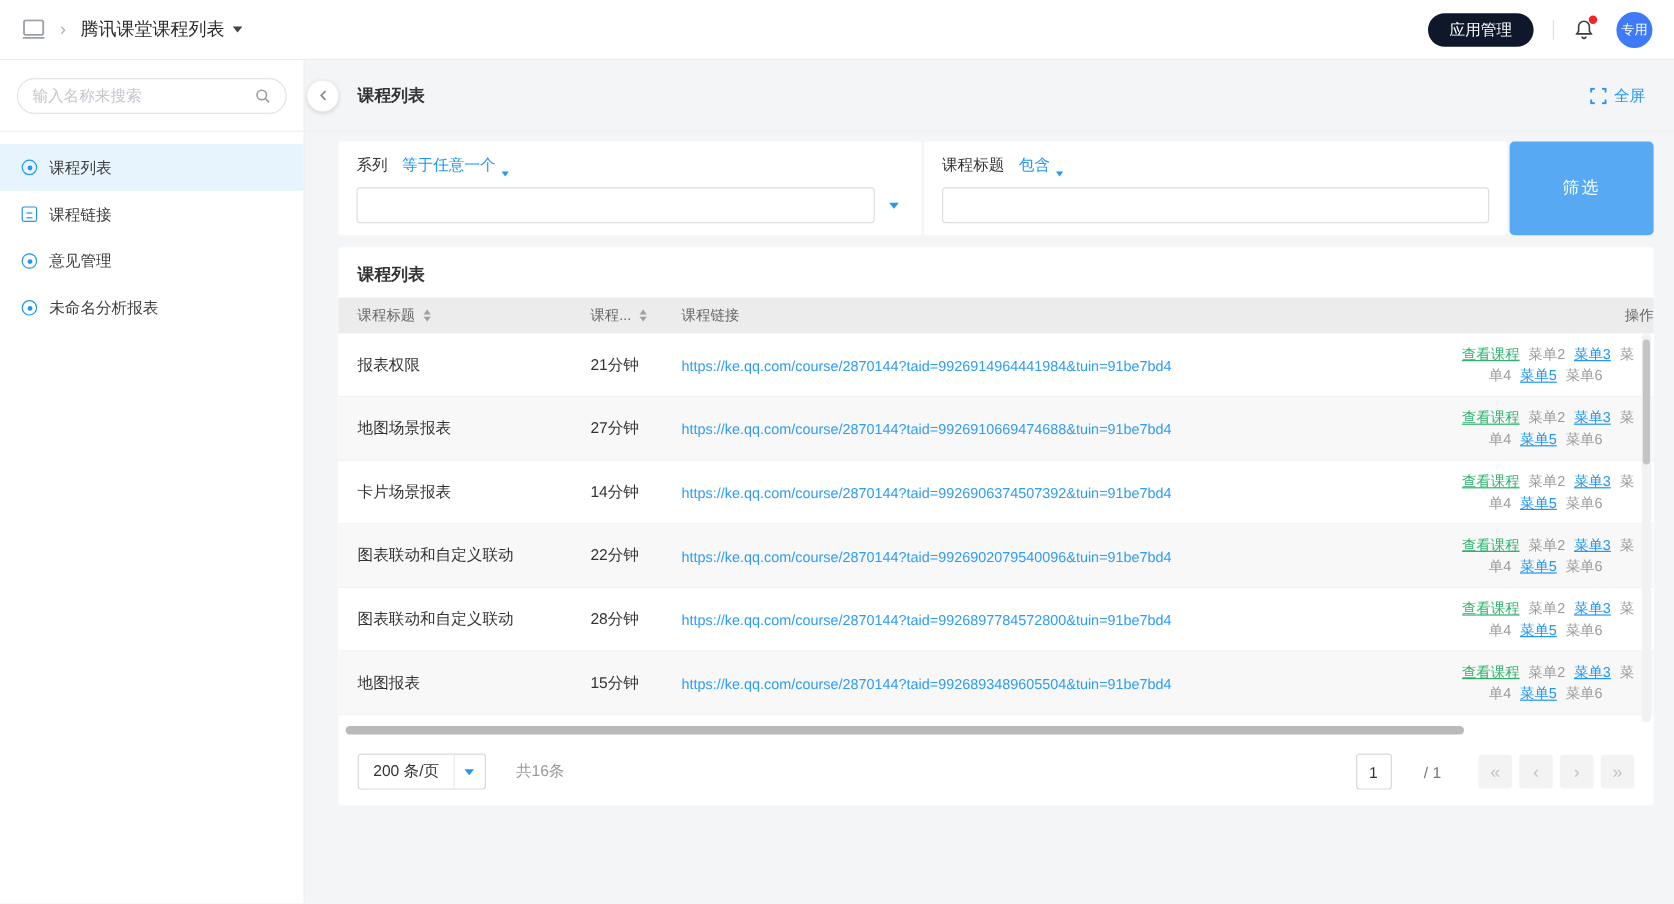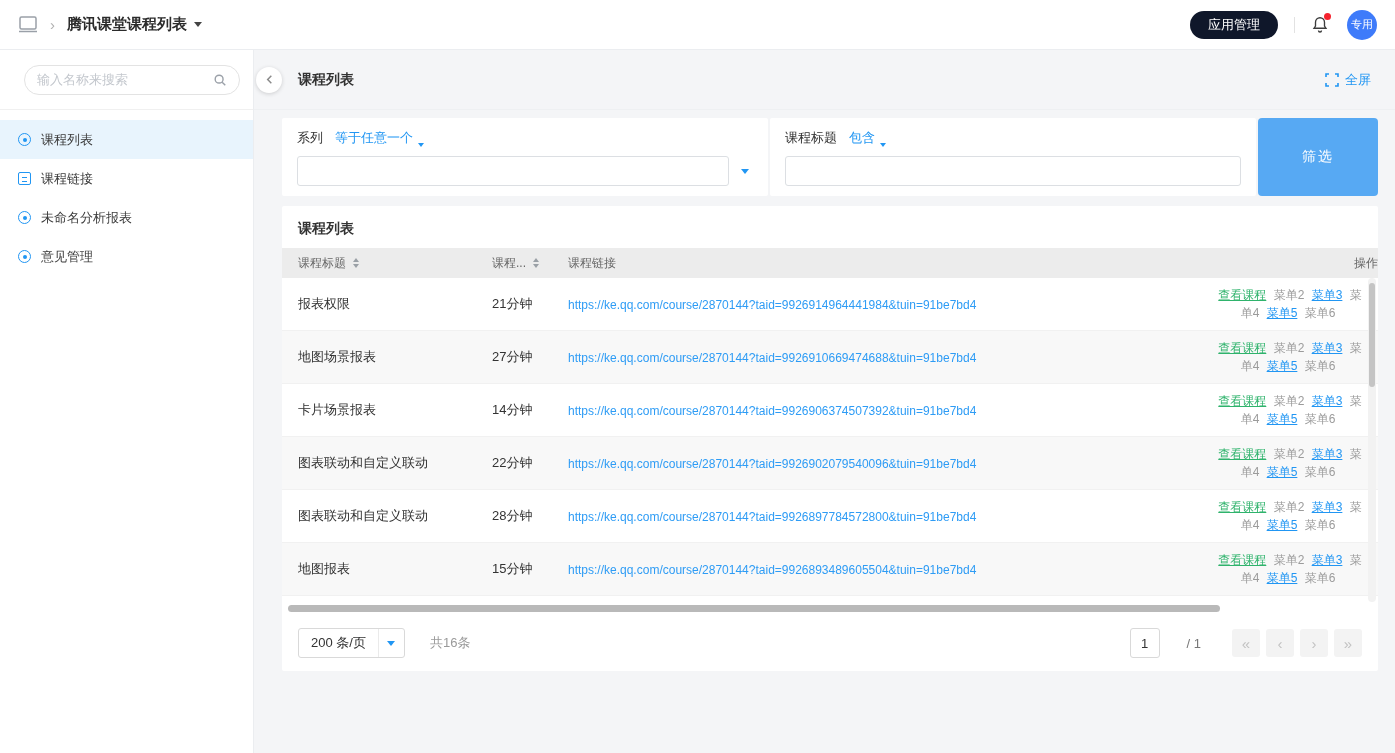--- a/index.html
+++ b/index.html
@@ -6,37 +6,37 @@
   html,body { width:1395px; height:753px; overflow:hidden; }
   body { font-family:"Liberation Sans","DejaVu Sans",sans-serif; background:#f4f5f7; color:#333; }
   .app { position:relative; width:1395px; height:753px; }
 
   
   .topbar { position:absolute; top:0; left:0; right:0; height:50px; background:#fff;
             border-bottom:1px solid #ebedf0; display:flex; align-items:center; padding:0 18px; z-index:20; }
   .win-icon { display:flex; align-items:center; }
   .crumb-sep { color:#b0b0b0; font-size:15px; margin:0 12px; }
   .crumb { display:flex; align-items:center; gap:7px; cursor:pointer; }
-  .crumb-title { font-size:15px; font-weight:700; color:#2b2b2b; }
+  .crumb-title { font-size:15px; font-weight:400; color:#2b2b2b; }
   .tri { width:0; height:0; border-left:4px solid transparent; border-right:4px solid transparent;
          border-top:5px solid currentColor; display:inline-block; }
   .crumb .tri { color:#444; }
   .spacer { flex:1; }
   .pill-btn { height:28px; padding:0 18px; border:none; border-radius:14px; background:#0f172a;
               color:#fff; font-size:13px; cursor:pointer; font-family:inherit; }
   .vdiv { width:1px; height:16px; background:#e2e2e2; margin:0 16px; }
   .bell-wrap { position:relative; display:flex; align-items:center; cursor:pointer; }
   .bell-dot { position:absolute; top:-2px; right:-2px; width:7px; height:7px; border-radius:50%; background:#f5222d; }
   .avatar { width:30px; height:30px; border-radius:50%; background:#3e7bfa; color:#fff; font-size:11px;
             display:flex; align-items:center; justify-content:center; margin-left:18px; cursor:pointer; }
 
   
   .sidebar { position:absolute; top:50px; left:0; bottom:0; width:254px; background:#fff;
              border-right:1px solid #ebedf0; z-index:10; }
-  .sidebar-top { height:60px; display:flex; align-items:center; padding:0 24px; border-bottom:1px solid #f0f0f0; }
+  .sidebar-top { height:60px; display:flex; align-items:center; padding:0 14px; border-bottom:1px solid #f0f0f0; }
   .searchbox { flex:1; height:30px; border:1px solid #e3e3e3; border-radius:16px; display:flex;
                align-items:center; padding:0 12px; background:#fff; }
   .searchbox input { flex:1; border:none; outline:none; font-size:13px; color:#333; background:transparent; font-family:inherit; }
   .searchbox input::placeholder { color:#c3c7cd; }
   .menu { padding-top:10px; }
   .mitem { height:39px; display:flex; align-items:center; gap:10px; padding:0 18px; font-size:13px;
            color:#3c3c3c; cursor:pointer; }
   .mitem.active { background:#e8f4fd; }
   .micon { flex:0 0 auto; position:relative; }
   .icon-sheet { width:13px; height:13px; border:1.5px solid #2196f3; border-radius:2px; }
@@ -159,26 +159,26 @@
     <span class="mlabel">课程列表</span>
   </div>
 
   <div class="mitem">
     <span class="micon icon-sheet"></span>
     <span class="mlabel">课程链接</span>
   </div>
 
   <div class="mitem">
     <span class="micon icon-page"></span>
-    <span class="mlabel">未命名分析报表</span>
+    <span class="mlabel">意见管理</span>
   </div>
 
   <div class="mitem">
     <span class="micon icon-page"></span>
-    <span class="mlabel">意见管理</span>
+    <span class="mlabel">未命名分析报表</span>
   </div>
 </nav>
   </aside>
 
   <div class="main">
 
     <div class="main-header">
       <span class="back-btn">
         <svg width="11" height="11" viewBox="0 0 12 12" fill="none" stroke="#8a8a8a" stroke-width="1.6">
           <path d="M8 2 L4 6 L8 10"></path>

